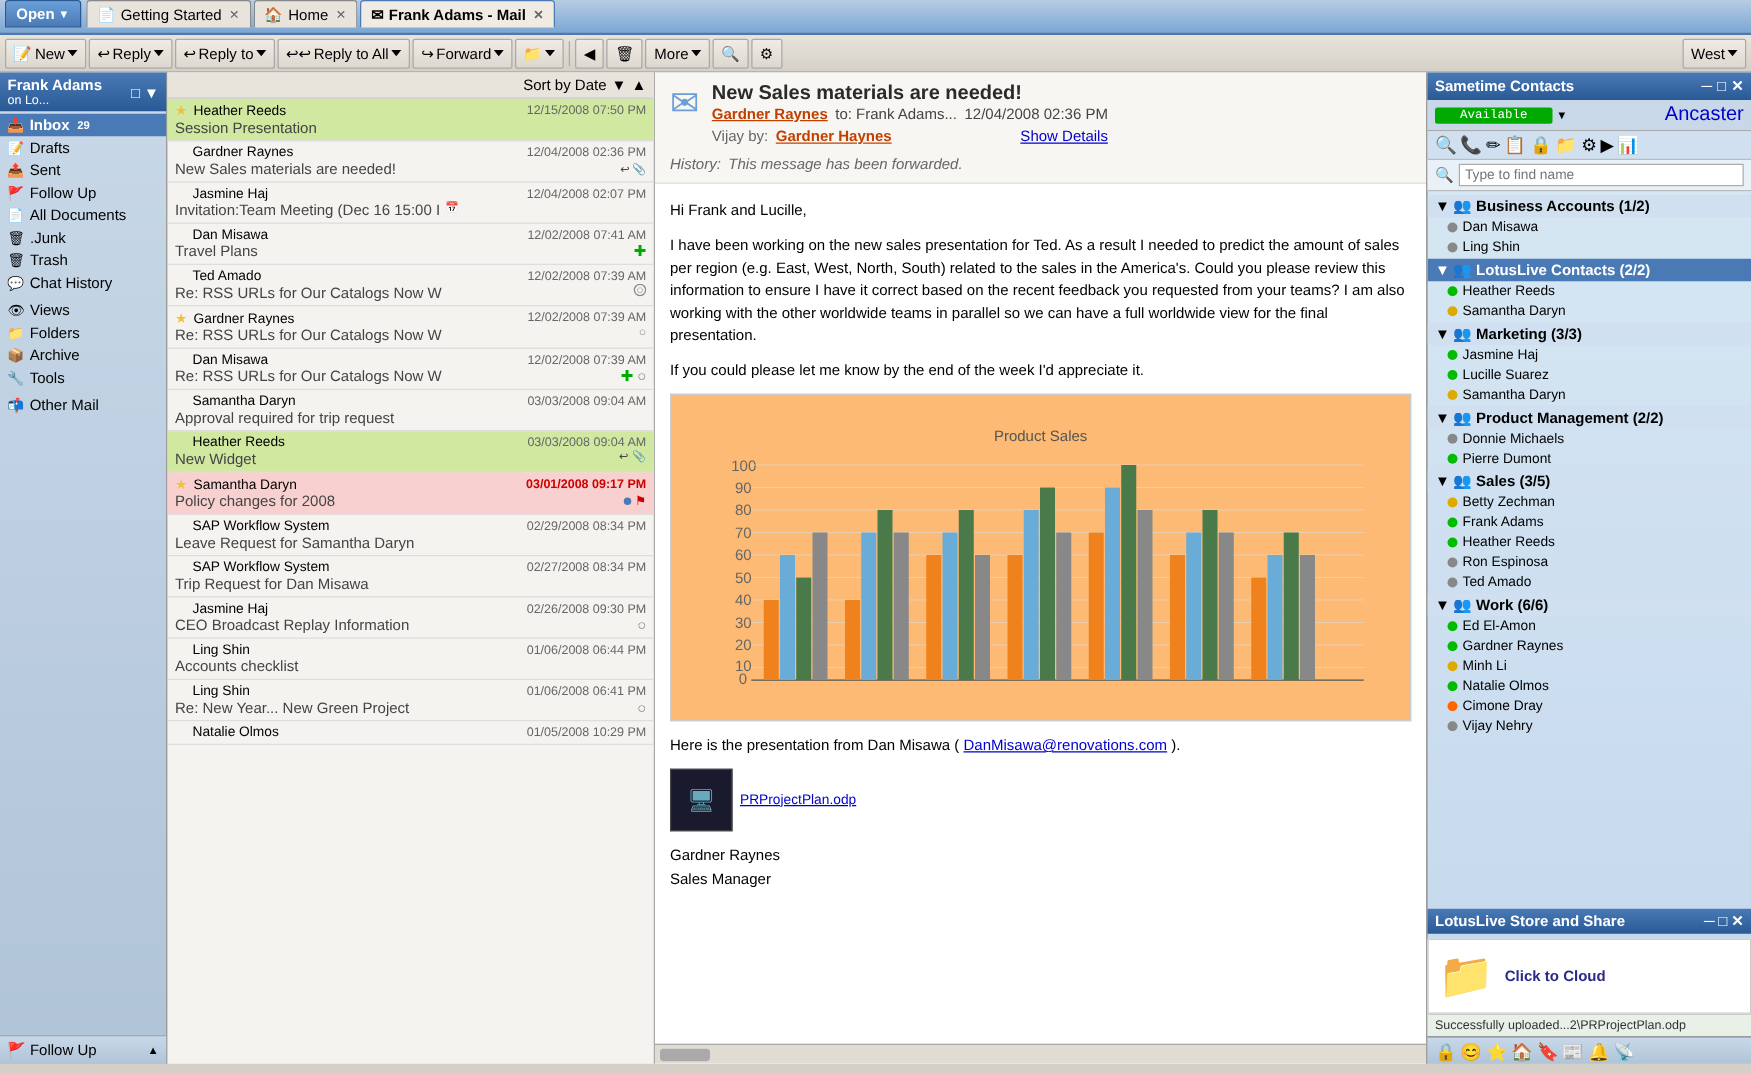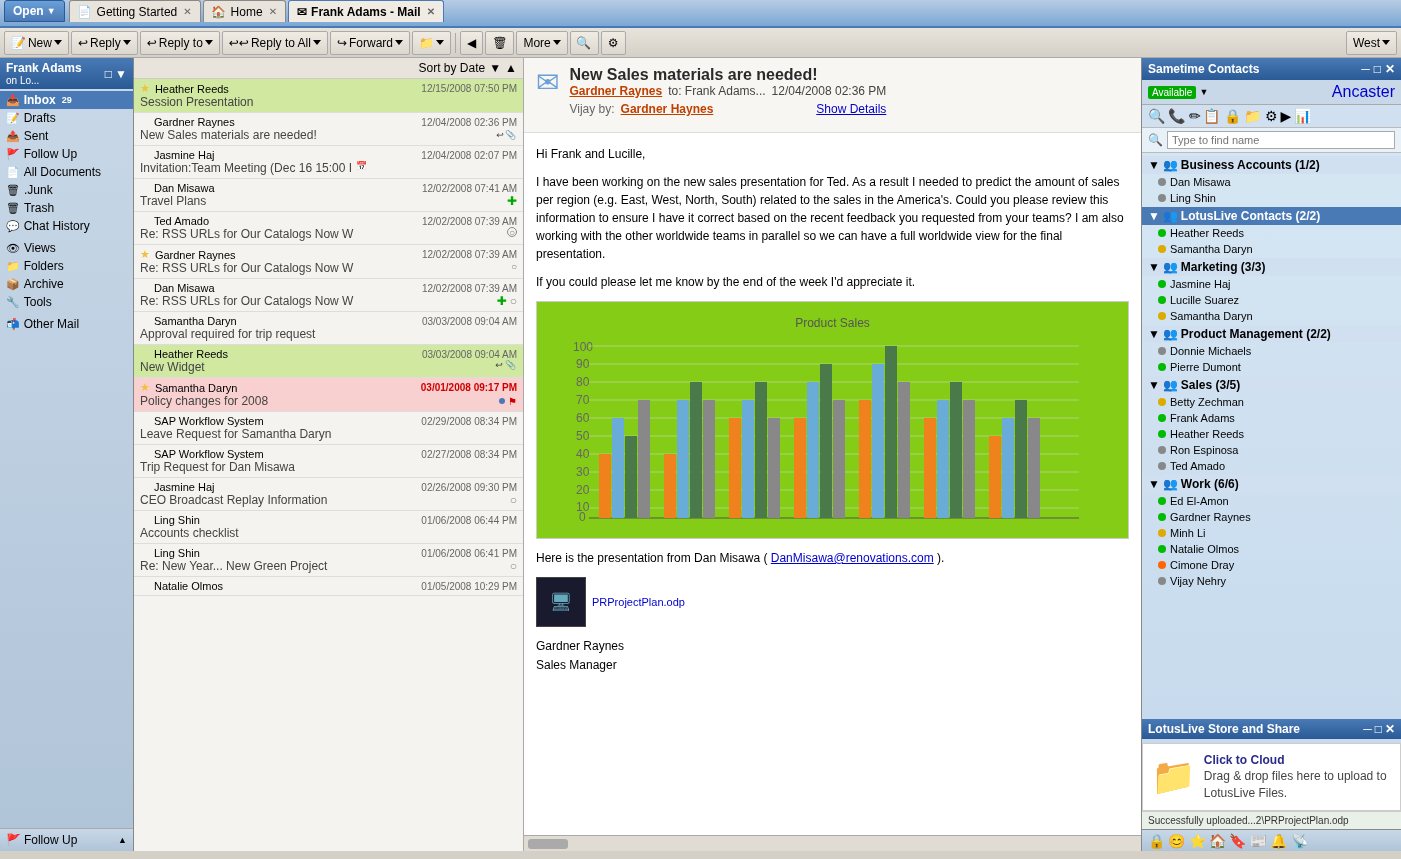--- a/index.html
+++ b/index.html
@@ -109,28 +109,28 @@
     .to-text { color: #444; }
     .email-date-right { color: #444; margin-left: auto; }
     .sent-by-row { display: flex; align-items: center; font-size: 11px; gap: 6px; }
     .sent-by-label { color: #666; }
     .show-details { color: #0000cc; text-decoration: underline; cursor: pointer; margin-left: auto; }
     .history-row { display: flex; align-items: center; font-size: 11px; gap: 6px; color: #666; font-style: italic; }
     .email-body { flex: 1; padding: 12px; overflow-y: auto; line-height: 1.5; }
     .email-body p { margin-bottom: 10px; }
 
     
-    .chart-container { margin: 10px 0; border: 1px solid #ccc; padding: 12px; background: #84cc16; }
+    .chart-container { margin: 10px 0; border: 1px solid #ccc; padding: 24px; background: #fdba74; }
     .chart-title { font-size: 12px; color: #555; margin-bottom: 4px; text-align: center; }
     .chart-svg { display: block; }
 
     
     .attachment { display: flex; align-items: center; gap: 6px; margin: 8px 0; cursor: pointer; }
     .att-icon { width: 50px; height: 50px; background: #1a1a2e; display: flex; align-items: center; justify-content: center; color: #6a9fd8; font-size: 10px; border: 1px solid #444; }
-    .att-name { font-size: 11px; color: #0000cc; }
+    .att-name { font-size: 11px; color: #0000cc; text-decoration: underline; }
     .signature { margin-top: 10px; font-size: 11px; line-height: 1.6; }
     .phone-link { color: #0000cc; text-decoration: underline; margin-top: 16px; }
 
     
     .sametime-panel {
       width: 260px; background: linear-gradient(to bottom, #d8e8f4, #c4d8ec);
       border-left: 1px solid #888; display: flex; flex-direction: column; flex-shrink: 0;
     }
     .sametime-header {
       background: linear-gradient(to bottom, #4a7ab5, #2a5a95); color: white;
@@ -602,20 +602,24 @@
             <span class="sender-link">Gardner Raynes</span>
             <span class="to-text">to: Frank Adams...</span>
             <span class="email-date-right">12/04/2008 02:36 PM</span>
           </div>
           <div class="sent-by-row">
             <span class="sent-by-label">Vijay by:</span>
             <span class="sender-link">Gardner Haynes</span>
             <span class="show-details">Show Details</span>
           </div>
         </div>
+      </div>
+      <div class="history-row">
+        <span>History:</span>
+        <span>This message has been forwarded.</span>
       </div>
     </div>
 
     <div class="email-body">
       <p>Hi Frank and Lucille,</p>
       <p>I have been working on the new sales presentation for Ted.  As a result I needed to predict the amount of sales per region (e.g. East, West, North, South) related to the sales in the America's.  Could you please review this information to ensure I have it correct based on the recent feedback you requested from your teams?  I am also working with the other worldwide teams in parallel so we can have a full worldwide view for the final presentation.</p>
       <p>If you could please let me know by the end of the week I'd appreciate it.</p>
 
       <div class="chart-container">
         <div class="chart-title">Product Sales</div>
@@ -712,21 +716,21 @@
       <span>Sametime Contacts</span>
       <div style="display:flex; gap:4px;">
         <span style="cursor:pointer;">─</span>
         <span style="cursor:pointer;">□</span>
         <span style="cursor:pointer;">✕</span>
       </div>
     </div>
 
     <div class="sametime-toolbar">
       <div style="display:flex; align-items:center; gap:3px;">
-        <span style="background:#00aa00; color:white; font-size:10px; padding:1px 4px; border-radius:2px;">Available</span>
+        <span style="background:#00aa00; color:white; font-size:10px; padding:1px 20px; border-radius:2px;font-family:Liberation Mono, monospace;">Available</span>
         <span style="cursor:pointer; font-size:9px;">▼</span>
       </div>
       <span style="color:#0000cc; font-size:16px;">Ancaster</span>
     </div>
 
     <div style="display:flex; align-items:center; padding:3px 6px; background:#d0e0f0; border-bottom:1px solid #bbb; gap:3px;">
       <span style="cursor:pointer; font-size:14px;">🔍</span>
       <span style="cursor:pointer; font-size:14px;">📞</span>
       <span style="cursor:pointer; font-size:14px;">✏</span>
       <span style="cursor:pointer; font-size:14px;">📋</span>
@@ -879,21 +883,20 @@
         <div style="display:flex; gap:3px;">
           <span style="cursor:pointer;">─</span>
           <span style="cursor:pointer;">□</span>
           <span style="cursor:pointer;">✕</span>
         </div>
       </div>
       <div class="cloud-upload-area">
         <div style="font-size:36px; color:#f0a000;">📁</div>
         <div class="cloud-text">
           <div style="font-weight:bold; color:#2a2a8a;">Click to Cloud</div>
-          <div>Drag &amp; drop files here to upload to LotusLive Files.</div>
         </div>
       </div>
       <div class="upload-success">Successfully uploaded...2\PRProjectPlan.odp</div>
     </div>
 
     <div class="status-bar">
       <div class="status-bar-left">
         <span style="font-size:14px; cursor:pointer;">🔒</span>
         <span style="font-size:14px; cursor:pointer;">😊</span>
         <span style="font-size:14px; cursor:pointer;">⭐</span>

